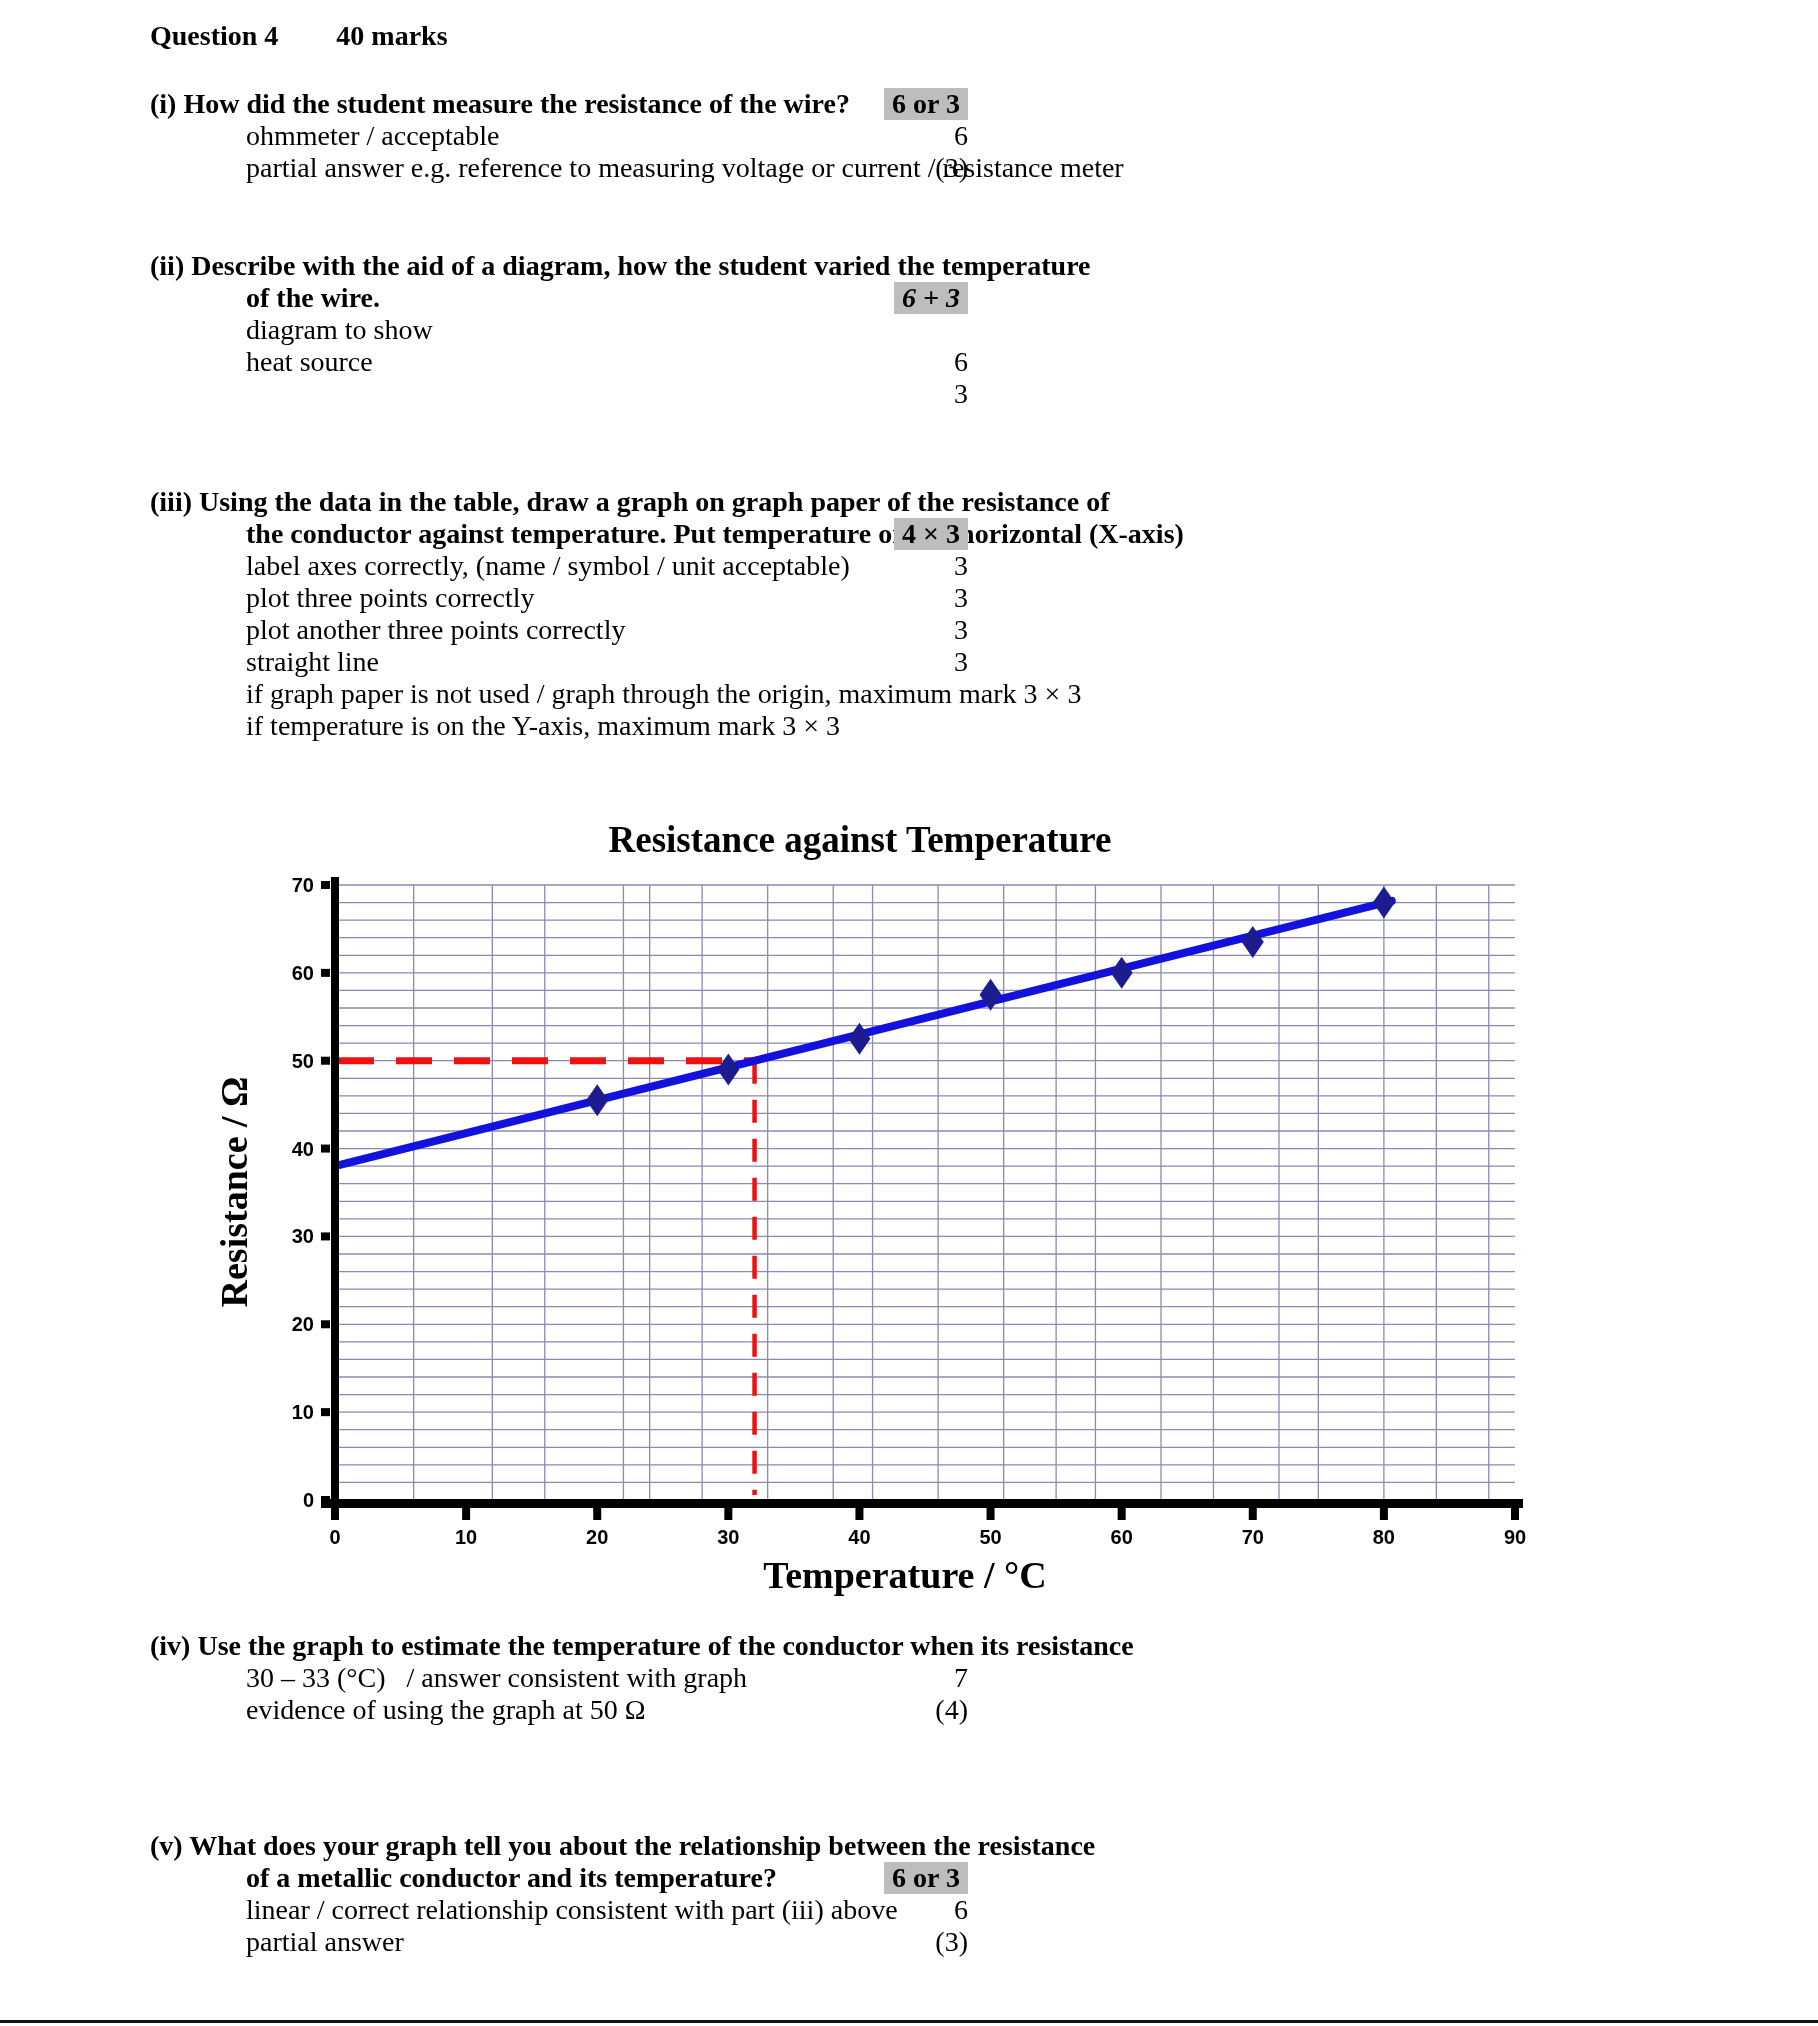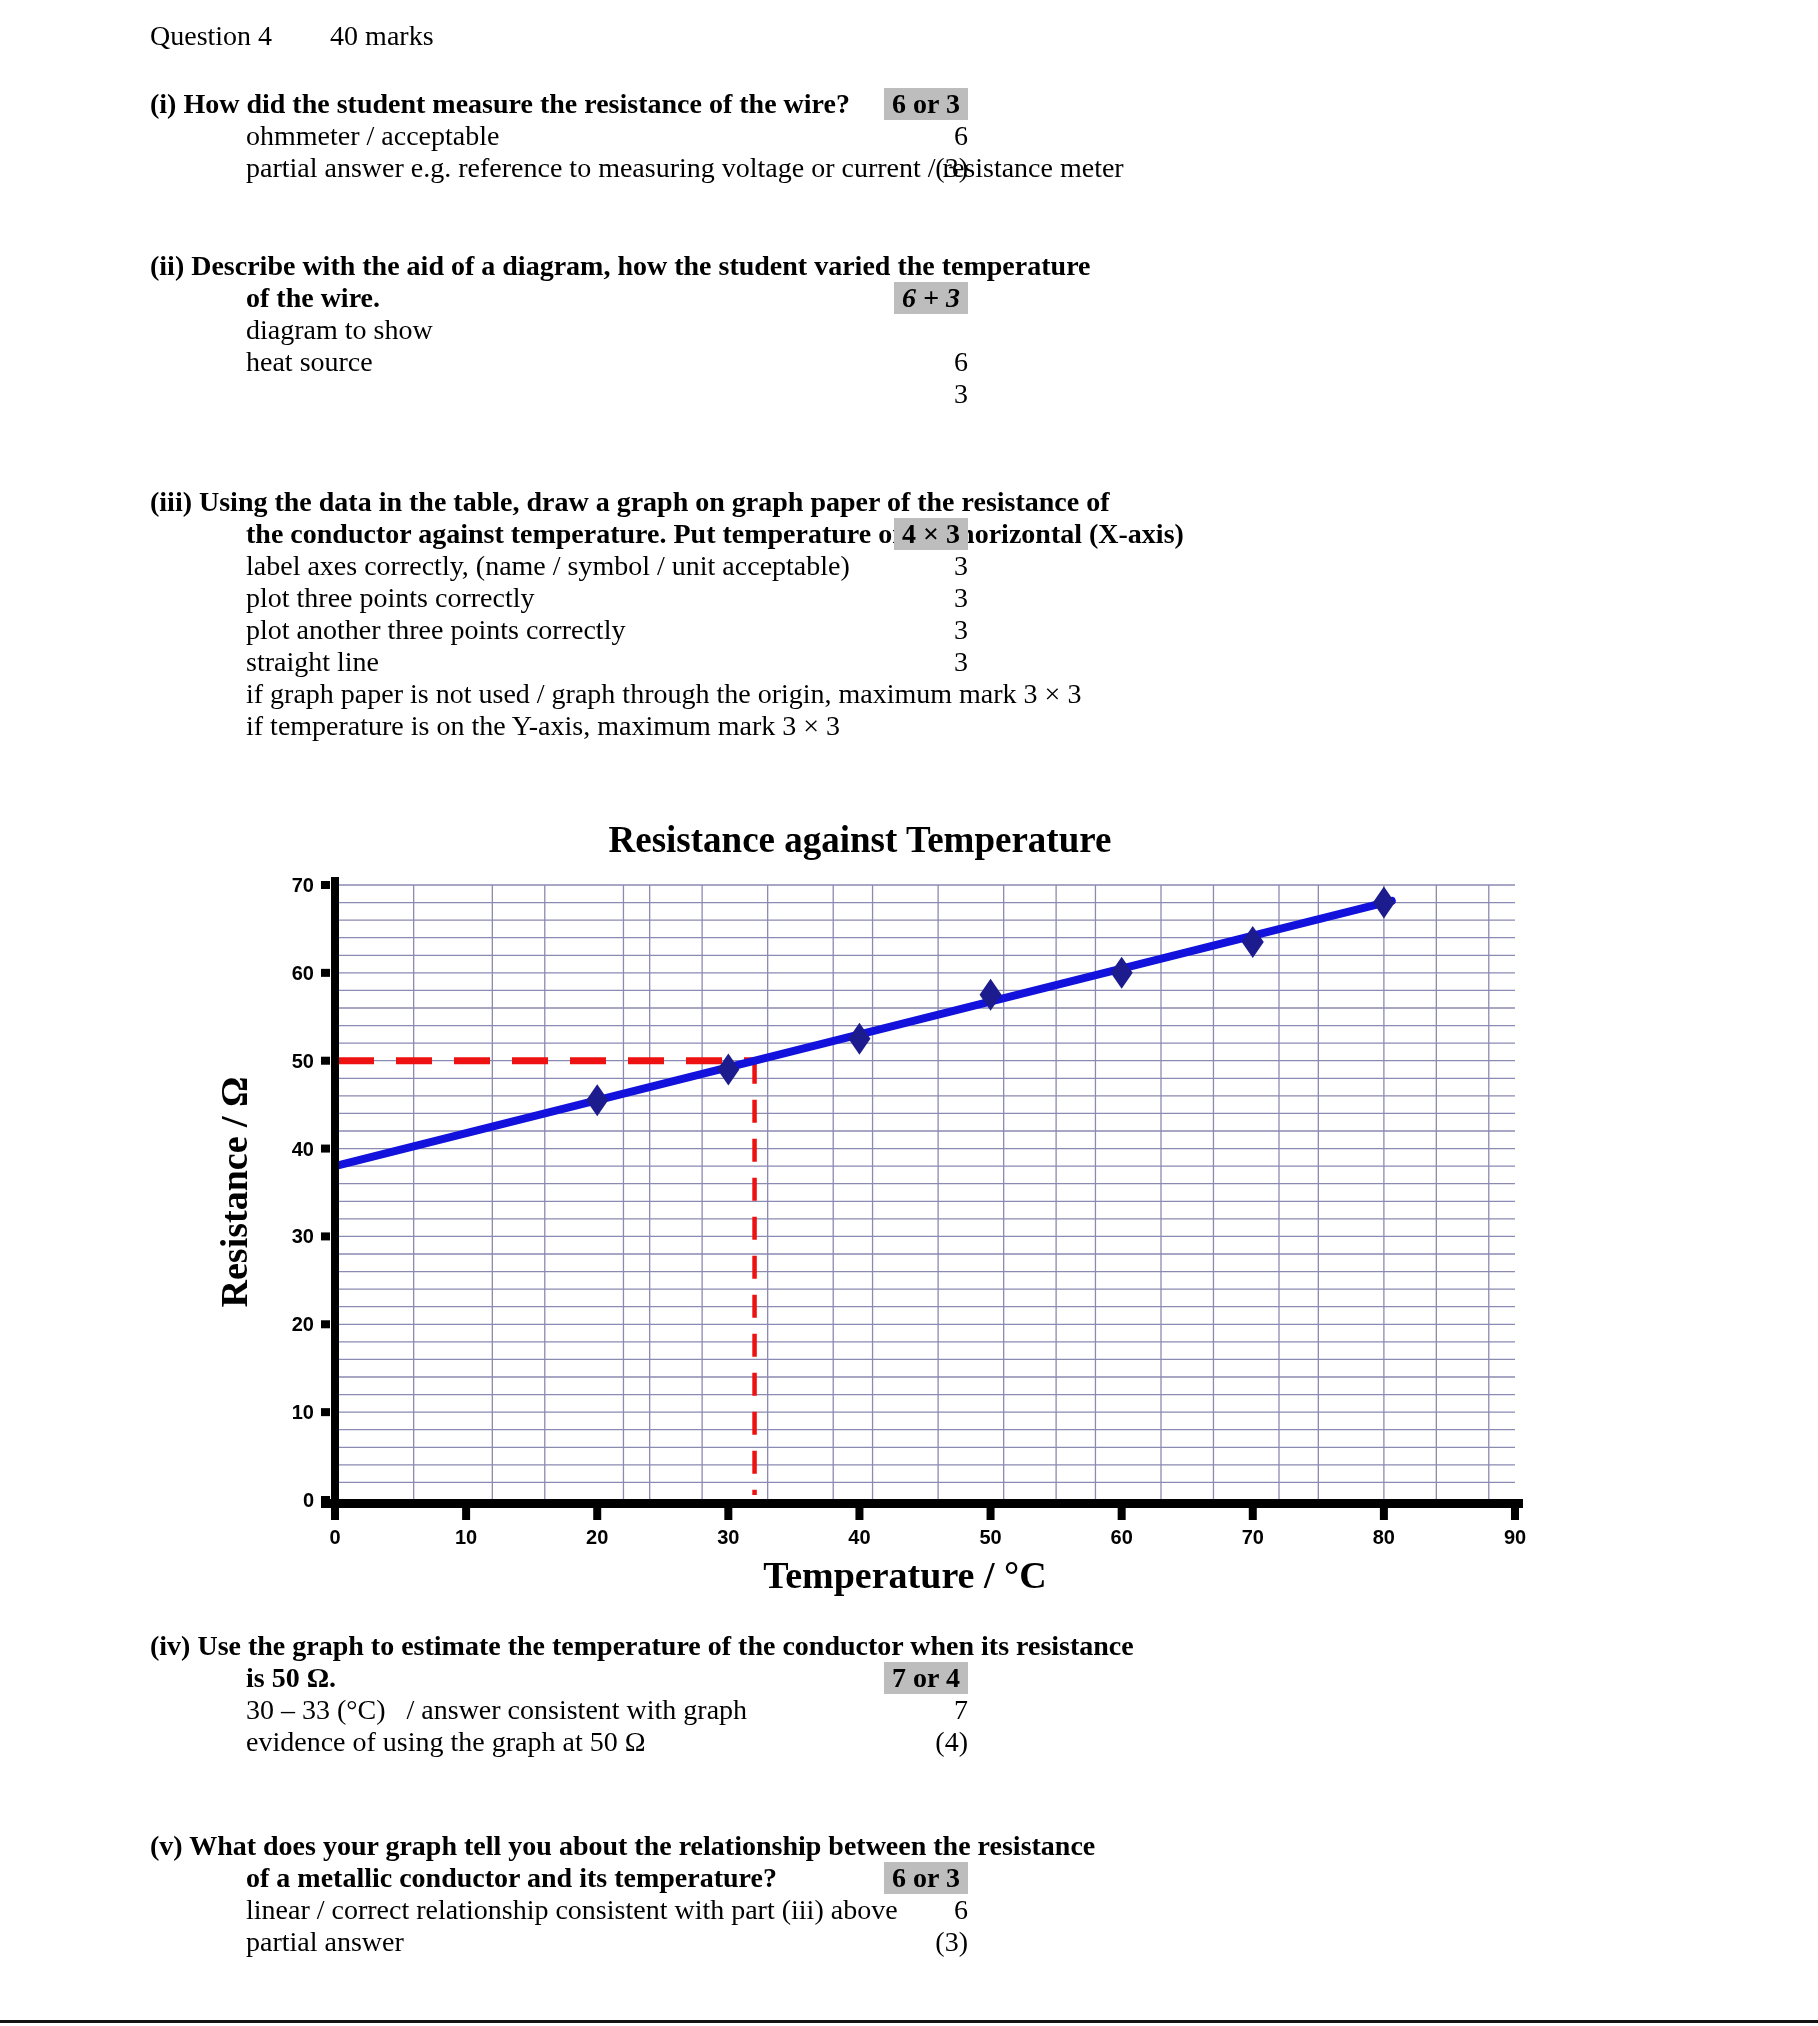--- a/index.html
+++ b/index.html
@@ -1,18 +1,18 @@
 <!DOCTYPE html>
 <html><head>
 <meta charset="utf-8">
 <style>
   html,body{margin:0;padding:0;background:#ffffff;}
   .page{position:relative;width:1818px;height:2026px;background:#ffffff;overflow:hidden;
         font-family:"Liberation Serif",serif;font-size:28px;color:#000;}
-  .qhead{position:absolute;top:20px;left:150px;font-weight:normal;}
+  .qhead{position:absolute;top:20px;left:150px;font-weight:bold;}
   .qhead .gap{display:inline-block;width:58px;}
   .sec{position:absolute;left:0;width:1143px;}
   .row{position:relative;height:32px;line-height:32px;padding-left:150px;box-sizing:border-box;width:968px;}
   .row.ind{padding-left:246px;}
   .row.b .t{font-weight:bold;}
   .t{white-space:pre;}
   .mark{position:absolute;right:0;top:0;line-height:32px;}
   .mark.box{background:#bdbdbd;font-weight:bold;padding:0 8px;}
   .bottom-line{position:absolute;left:0;top:2020px;width:1818px;height:3px;background:#141414;}
   #chart{position:absolute;left:0;top:800px;width:1818px;height:800px;}
@@ -47,21 +47,20 @@
         <div class="row ind b"><span class="t">the conductor against temperature. Put temperature on the horizontal (X-axis)</span><span class="mark box" style="background: rgb(189, 189, 189);">4 × 3</span></div>
         <div class="row ind"><span class="t">label axes correctly, (name / symbol / unit acceptable)</span><span class="mark">3</span></div>
         <div class="row ind"><span class="t">plot three points correctly</span><span class="mark">3</span></div>
         <div class="row ind"><span class="t">plot another three points correctly</span><span class="mark">3</span></div>
         <div class="row ind"><span class="t">straight line</span><span class="mark">3</span></div>
         <div class="row ind"><span class="t">if graph paper is not used / graph through the origin, maximum mark 3 × 3</span></div>
         <div class="row ind"><span class="t">if temperature is on the Y-axis, maximum mark 3 × 3</span></div>
       </div>
       <div class="sec" style="top: 1630px;">
         <div class="row b"><span class="t">(iv) Use the graph to estimate the temperature of the conductor when its resistance</span></div>
-        <div class="row ind b"><span class="t">is 50 Ω.</span><span class="mark box" style="background: rgb(189, 189, 189);">7 or 4</span></div>
         <div class="row ind"><span class="t">30 – 33 (°C)   / answer consistent with graph</span><span class="mark">7</span></div>
         <div class="row ind"><span class="t">evidence of using the graph at 50 Ω</span><span class="mark">(4)</span></div>
       </div>
       <div class="sec" style="top: 1830px;">
         <div class="row b"><span class="t">(v) What does your graph tell you about the relationship between the resistance</span></div>
         <div class="row ind b"><span class="t">of a metallic conductor and its temperature?</span><span class="mark box" style="background: rgb(189, 189, 189);">6 or 3</span></div>
         <div class="row ind"><span class="t">linear / correct relationship consistent with part (iii) above</span><span class="mark">6</span></div>
         <div class="row ind"><span class="t">partial answer</span><span class="mark">(3)</span></div>
       </div>
     </div>

